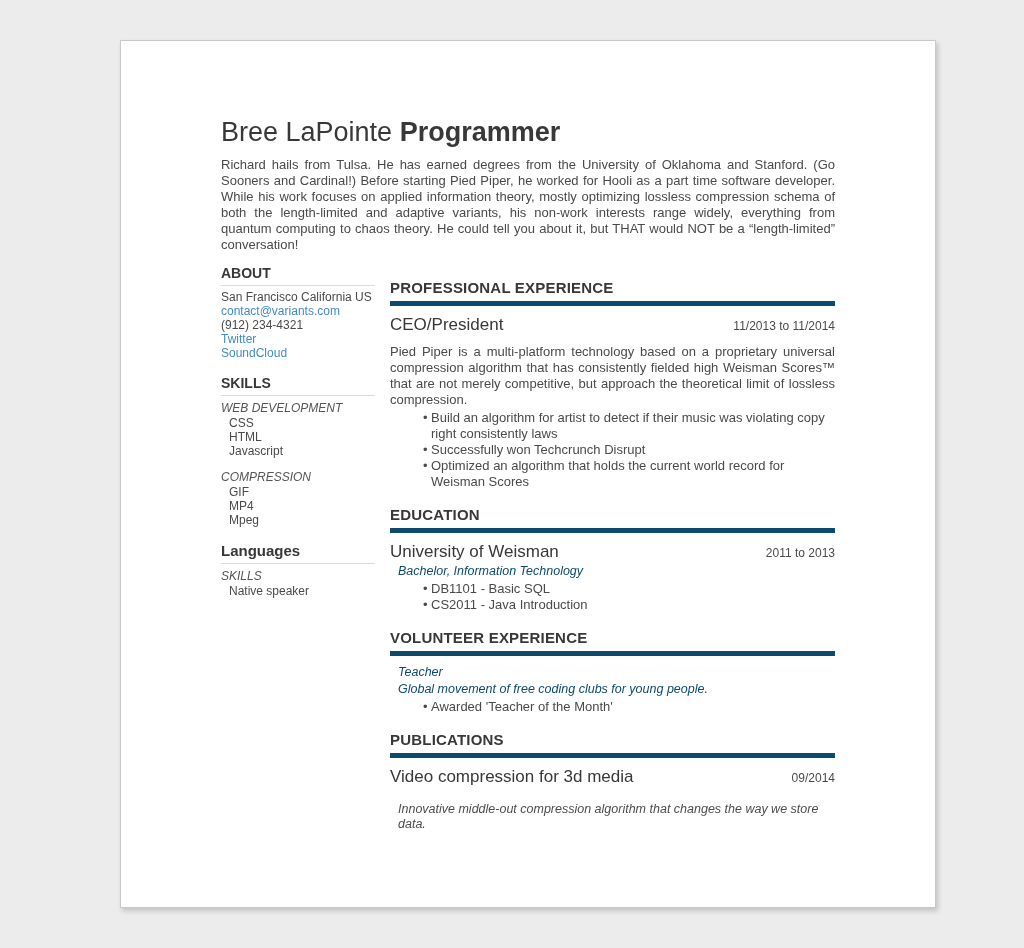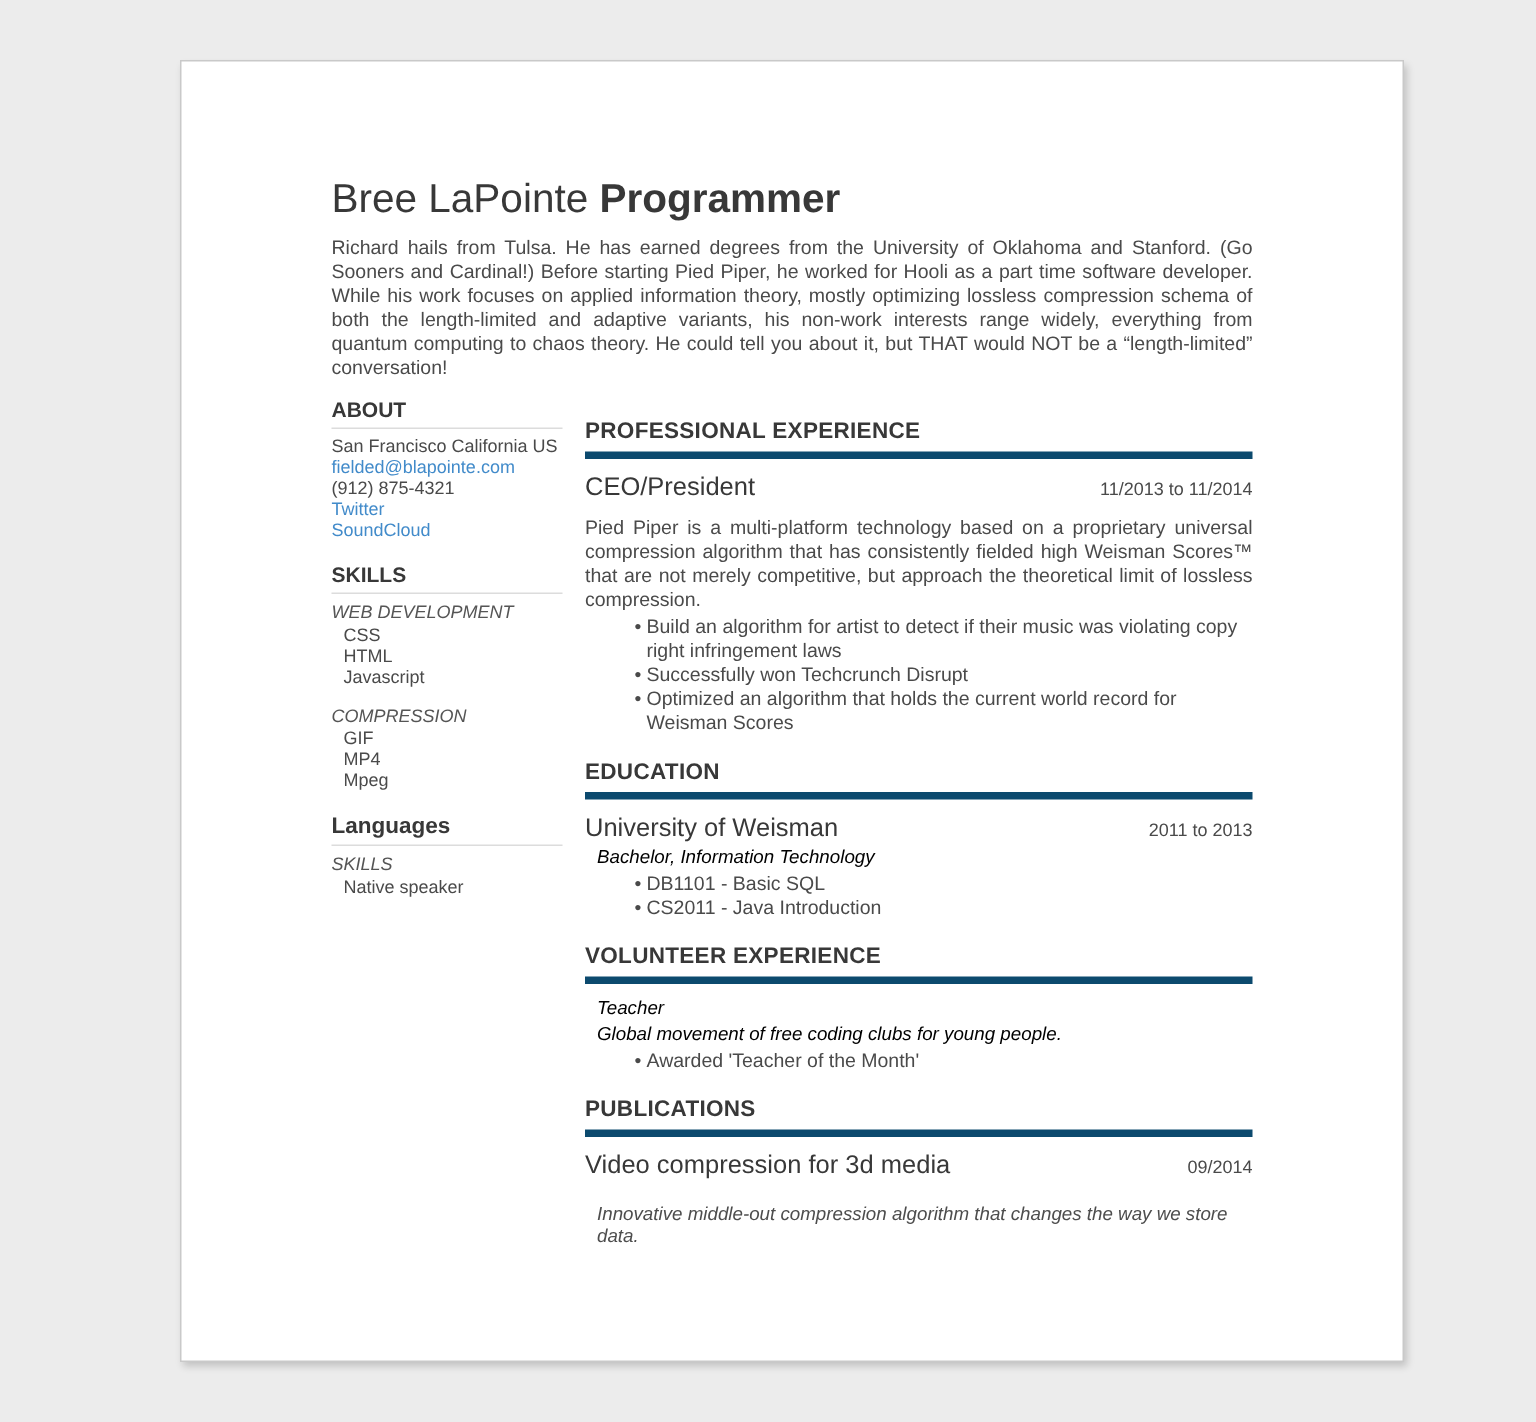--- a/index.html
+++ b/index.html
@@ -84,21 +84,21 @@
   .entry-desc {
     margin-top: 9px;
     font-size: 13px;
     line-height: 16px;
     color: #4a4a4a;
     text-align: justify;
   }
   .entry-sub {
     font-size: 12.5px;
     font-style: italic;
-    color: #000000;
+    color: #0c4a6e;
     line-height: 15px;
     margin-left: 8px;
     margin-top: 2px;
   }
   .entry-desc-italic {
     font-size: 12.5px;
     font-style: italic;
     color: #4d4d4d;
     line-height: 15px;
     margin-left: 8px;
@@ -129,22 +129,22 @@
   <p class="summary">Richard hails from Tulsa. He has earned degrees from the University of Oklahoma and Stanford. (Go Sooners and Cardinal!) Before starting Pied Piper, he worked for Hooli as a part time software developer. While his work focuses on applied information theory, mostly optimizing lossless compression schema of both the length-limited and adaptive variants, his non-work interests range widely, everything from quantum computing to chaos theory. He could tell you about it, but THAT would NOT be a “length-limited” conversation!</p>
 
   <div class="columns">
 
     <aside class="left-col">
 
       <div class="side-section">
         <div class="side-heading">ABOUT</div>
         <div class="side-lines">
           <div class="side-line">San Francisco California US</div>
-          <div class="side-line"><a href="#">fielded@blapointe.com</a></div>
-          <div class="side-line">(912) 875-4321</div>
+          <div class="side-line"><a href="#">contact@variants.com</a></div>
+          <div class="side-line">(912) 234-4321</div>
           <div class="side-line"><a href="#">Twitter</a></div>
           <div class="side-line"><a href="#">SoundCloud</a></div>
         </div>
       </div>
 
       <div class="side-section">
         <div class="side-heading">SKILLS</div>
         <div class="skill-group">
           <div class="skill-category">WEB DEVELOPMENT</div>
           <div class="skill-item">CSS</div>
@@ -173,21 +173,21 @@
 
       <section class="section">
         <div class="section-heading">PROFESSIONAL EXPERIENCE</div>
         <div class="entry">
           <div class="entry-head">
             <div class="entry-title">CEO/President</div>
             <div class="entry-date">11/2013 to 11/2014</div>
           </div>
           <p class="entry-desc">Pied Piper is a multi-platform technology based on a proprietary universal compression algorithm that has consistently fielded high Weisman Scores™ that are not merely competitive, but approach the theoretical limit of lossless compression.</p>
           <ul class="bullets">
-            <li>Build an algorithm for artist to detect if their music was violating copy right infringement laws</li>
+            <li>Build an algorithm for artist to detect if their music was violating copy right consistently laws</li>
             <li>Successfully won Techcrunch Disrupt</li>
             <li>Optimized an algorithm that holds the current world record for Weisman Scores</li>
           </ul>
         </div>
       </section>
 
       <section class="section">
         <div class="section-heading">EDUCATION</div>
         <div class="entry">
           <div class="entry-head">

